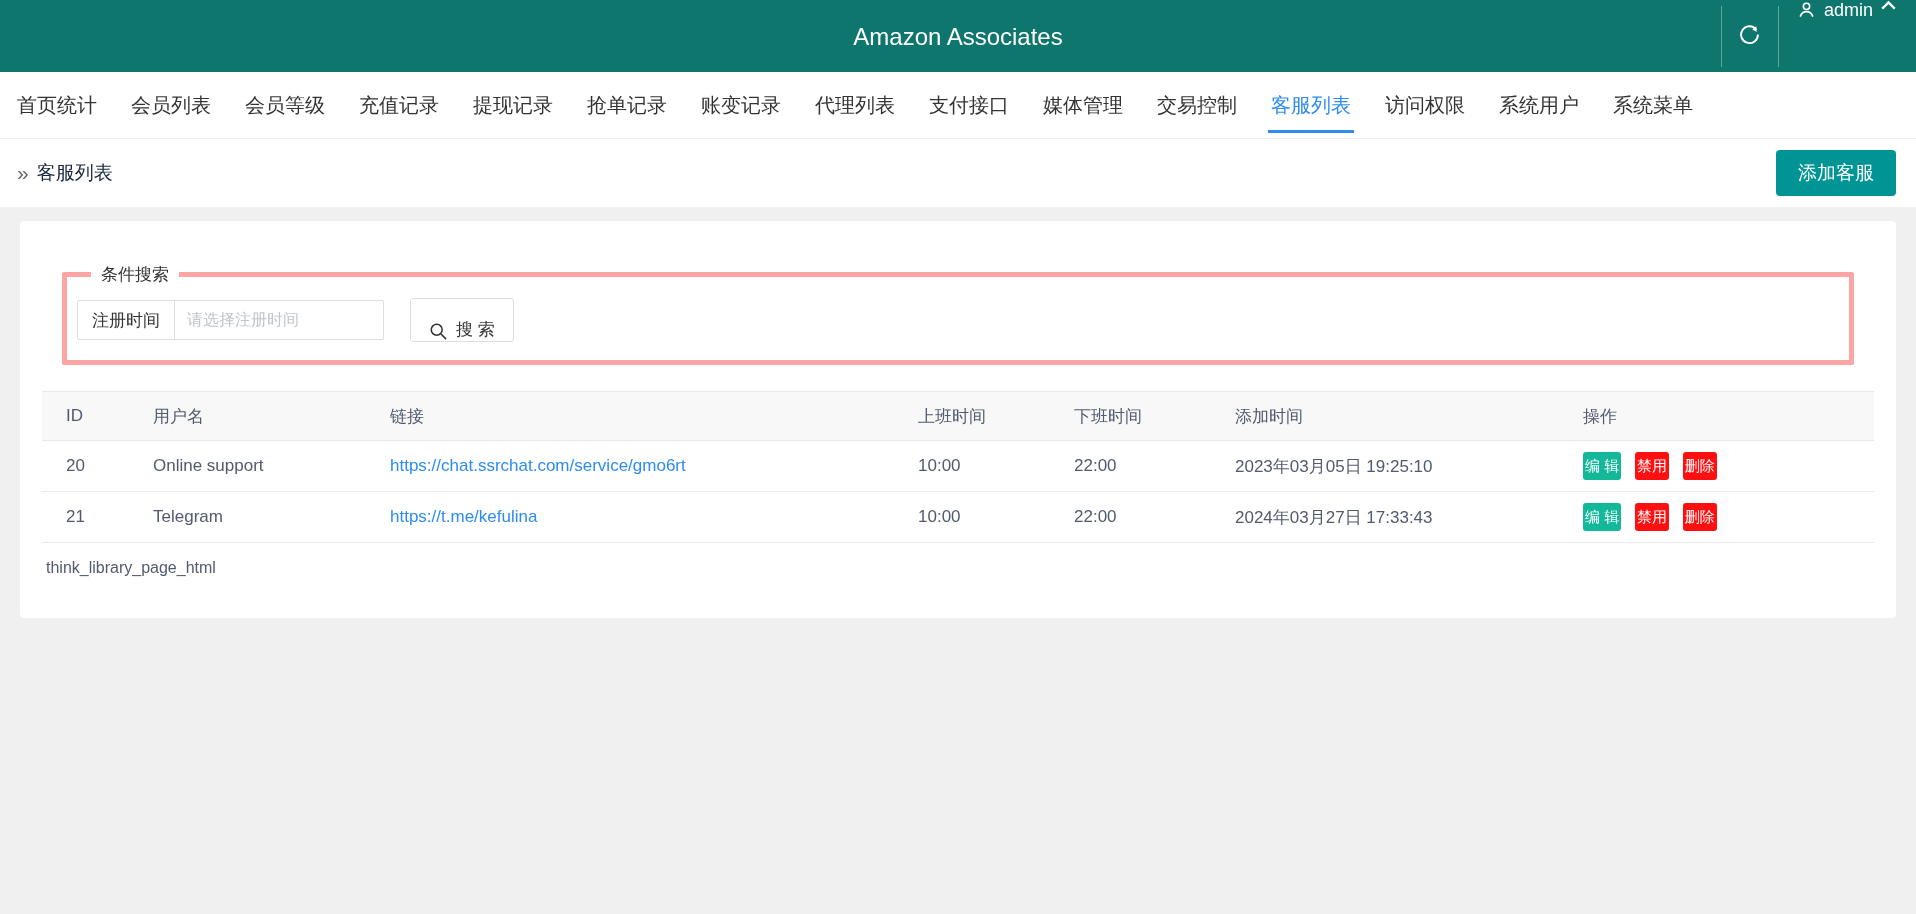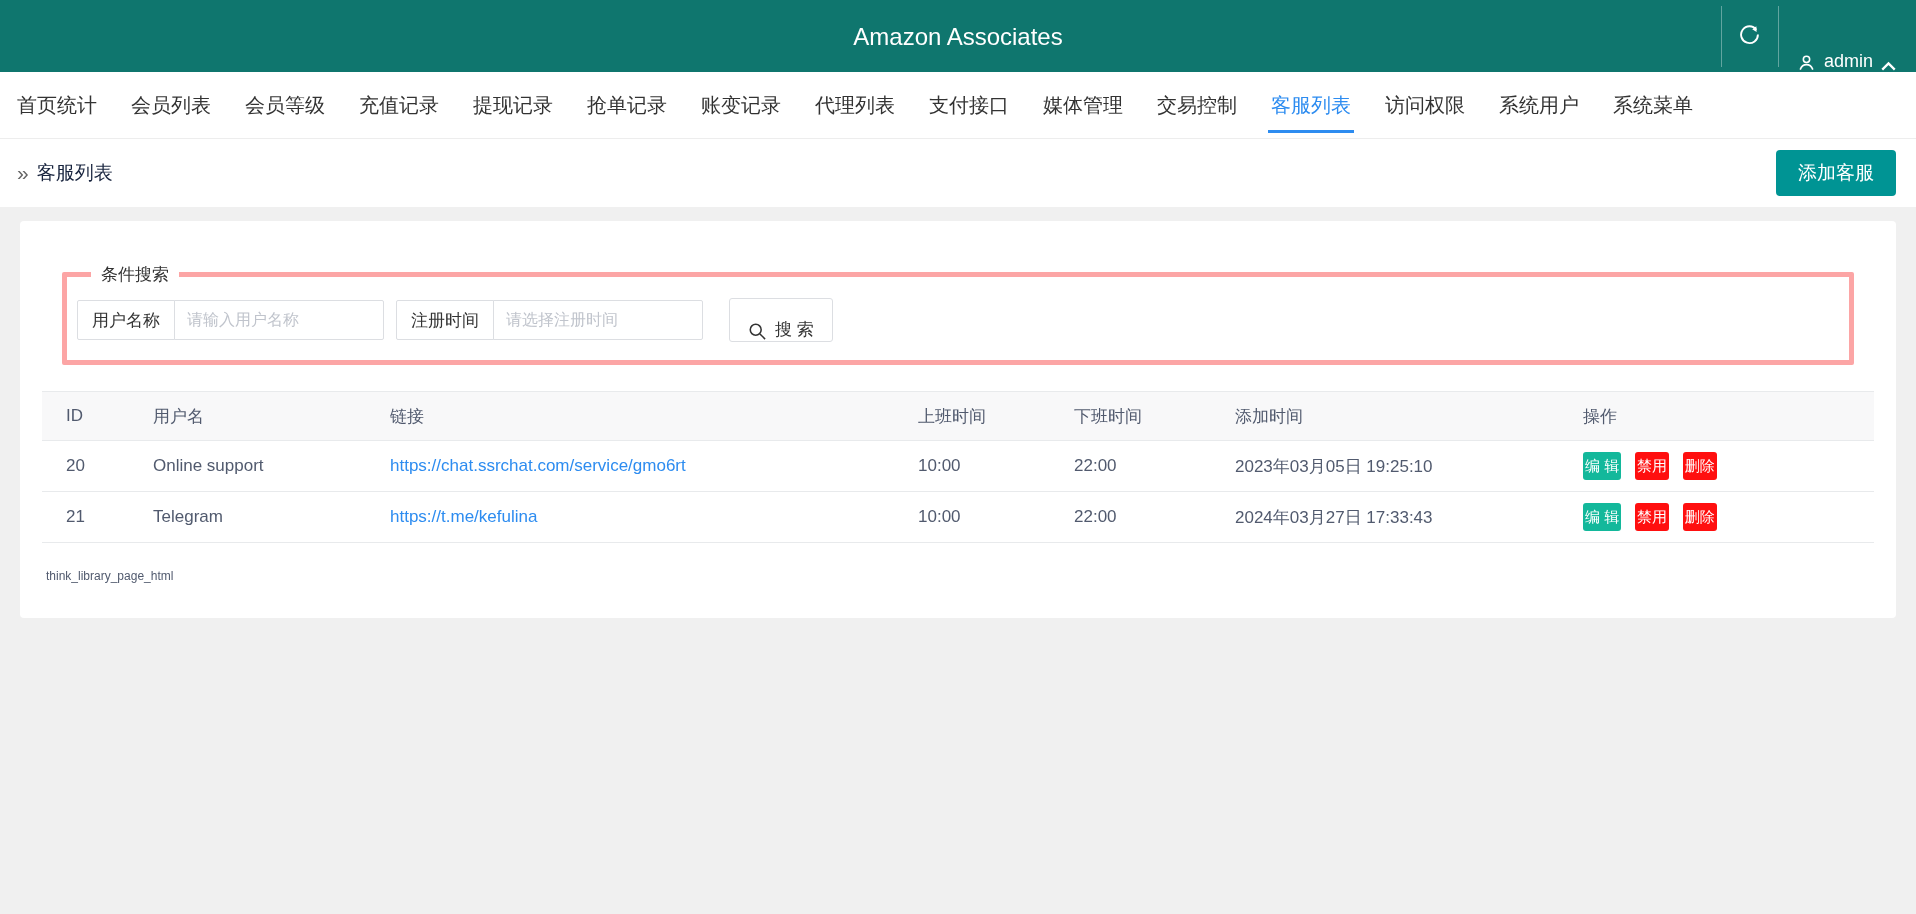--- a/index.html
+++ b/index.html
@@ -48,21 +48,21 @@
     height: 61px;
     background: transparent;
     border: none;
     display: flex;
     align-items: center;
     justify-content: center;
     cursor: pointer;
   }
   .user-menu {
     display: flex;
-    align-items: flex-end;
+    align-items: flex-start;
     gap: 8px;
     color: #fff;
     font-size: 18px;
     padding: 0 20px 0 18px;
     height: 100%;
     cursor: pointer;
   }
 
   
   .mainnav {
@@ -229,23 +229,23 @@
     padding: 0 2px;
     border-radius: 3px;
     margin-right: 9px;
     cursor: pointer;
     font-family: inherit;
   }
   .btn-edit { background: #13b89b; }
   .btn-danger { background: #ff0f0f; }
 
   .footer-note {
-    margin-top: 26px;
+    margin-top: 16px;
     padding-left: 4px;
-    font-size: 12px;
+    font-size: 16px;
     color: #515a6e;
   }
 </style>
 </head>
 <body>
 
 <header class="topbar">
   <h1 class="app-title">Amazon Associates</h1>
   <div class="topbar-right">
     <div class="topbar-sep"></div>
@@ -298,24 +298,20 @@
   <span class="crumb-current">客服列表</span>
   <button class="add-btn">添加客服</button>
 </div>
 
 <div class="content">
   <div class="card">
 
     <fieldset class="search-fieldset">
       <legend>条件搜索</legend>
       <div class="filters">
-        <div class="input-group">
-          <span class="input-addon">用户名称</span>
-          <input type="text" placeholder="请输入用户名称" style="">
-        </div>
         <div class="input-group">
           <span class="input-addon">注册时间</span>
           <input type="text" placeholder="请选择注册时间" style="">
         </div>
         <button class="search-btn">
           <span style="display:flex;align-items:center;">
             <svg width="19" height="19" viewBox="0 0 16 16" fill="none" stroke="#333" stroke-width="1.3">
               <circle cx="6.5" cy="6.5" r="4.6"></circle>
               <line x1="10.1" y1="10.1" x2="14.4" y2="14.4"></line>
             </svg>

